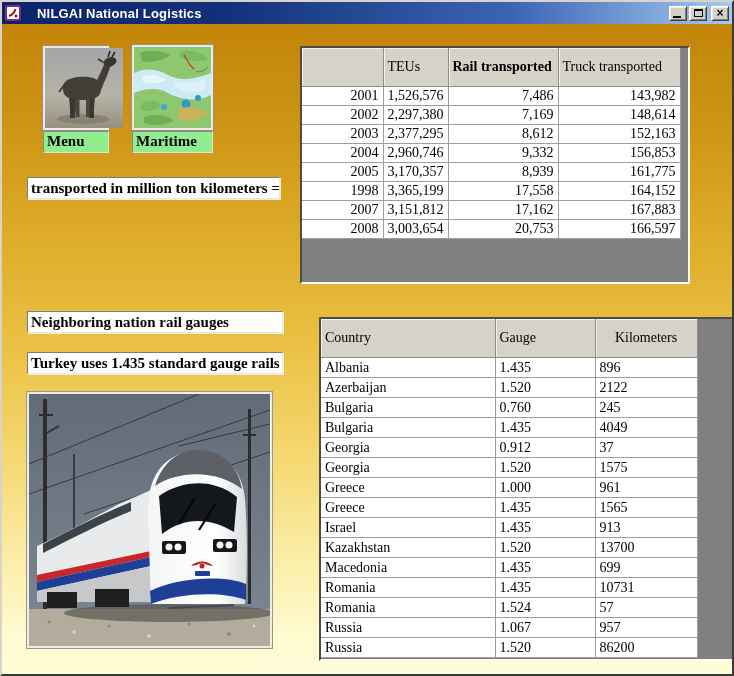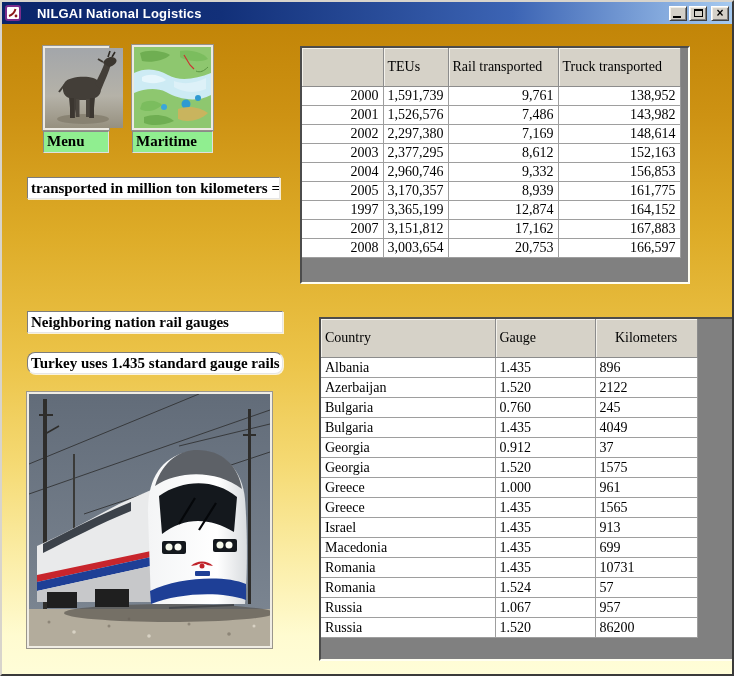--- a/index.html
+++ b/index.html
@@ -68,21 +68,21 @@
     box-shadow:inset 1px 1px 0 #f4f2ec;
     padding:11px 4px;height:19px;overflow:hidden;white-space:nowrap;
   }
   table.grid td{
     background:#fff;border-right:1px solid #9e9e9e;border-bottom:1px solid #9e9e9e;
     padding:1px 4px;height:19px;overflow:hidden;white-space:nowrap;
   }
   #transport-grid td{text-align:right;}
   #transport-grid th:nth-child(1){width:81px;}
   #transport-grid th:nth-child(2){width:65px;}
-  #transport-grid th:nth-child(3){width:110px;}
+  #transport-grid th:nth-child(3){width:110px;font-weight:bold;}
   #transport-grid th:nth-child(4){width:122px;}
   #gauge-grid th:nth-child(1){width:174px;}
   #gauge-grid th:nth-child(2){width:100px;}
   #gauge-grid th:nth-child(3){width:102px;text-align:center;}
   #gauge-grid td{text-align:left;}
   #gauge-grid td:first-child{text-align:left;}
   #gauge-grid td{height:20px;}
   
   .vscroll{
     position:absolute;top:2px;right:2px;bottom:2px;width:19px;
@@ -196,26 +196,20 @@
         <thead>
             <tr>
               <th></th>
               <th>TEUs</th>
               <th>Rail transported</th>
               <th>Truck transported</th>
             </tr>
           </thead>
         <tbody>
             <tr>
-              <td>2000</td>
-              <td>1,591,739</td>
-              <td>9,761</td>
-              <td>138,952</td>
-            </tr>
-            <tr>
               <td>2001</td>
               <td>1,526,576</td>
               <td>7,486</td>
               <td>143,982</td>
             </tr>
             <tr>
               <td>2002</td>
               <td>2,297,380</td>
               <td>7,169</td>
               <td>148,614</td>
@@ -232,44 +226,44 @@
               <td>9,332</td>
               <td>156,853</td>
             </tr>
             <tr>
               <td>2005</td>
               <td>3,170,357</td>
               <td>8,939</td>
               <td>161,775</td>
             </tr>
             <tr>
-              <td>1997</td>
+              <td>1998</td>
               <td>3,365,199</td>
-              <td>12,874</td>
+              <td>17,558</td>
               <td>164,152</td>
             </tr>
             <tr>
               <td>2007</td>
               <td>3,151,812</td>
               <td>17,162</td>
               <td>167,883</td>
             </tr>
             <tr>
               <td>2008</td>
               <td>3,003,654</td>
               <td>20,753</td>
               <td>166,597</td>
             </tr>
           </tbody>
       </table>
     </div>
 
     <div class="field-label" style="left:25px;top:287px;width:256px;">Neighboring nation rail gauges</div>
 
-    <div class="field-label" style="left:25px;top:328px;width:256px;border-radius:8px;">Turkey uses 1.435 standard gauge rails</div>
+    <div class="field-label" style="left:25px;top:328px;width:256px;">Turkey uses 1.435 standard gauge rails</div>
 
     <div class="photo-frame" style="left:25px;top:368px;width:245px;height:256px;">
       <svg width="241" height="252" viewBox="0 0 241 252" preserveAspectRatio="none">
         <defs>
           <linearGradient id="sky" x1="0" y1="0" x2="0" y2="1">
             <stop offset="0" stop-color="#626c79"></stop>
               <stop offset="1" stop-color="#7e8894"></stop>
           </linearGradient>
           <linearGradient id="nose" x1="0" y1="0" x2="1" y2="0">
             <stop offset="0" stop-color="#f4f5f6"></stop>
@@ -371,20 +365,25 @@
               <td>Greece</td>
               <td>1.435</td>
               <td>1565</td>
             </tr>
             <tr>
               <td>Israel</td>
               <td>1.435</td>
               <td>913</td>
             </tr>
             <tr>
+              <td>Kazakhstan</td>
+              <td>1.520</td>
+              <td>13700</td>
+            </tr>
+            <tr>
               <td>Macedonia</td>
               <td>1.435</td>
               <td>699</td>
             </tr>
             <tr>
               <td>Romania</td>
               <td>1.435</td>
               <td>10731</td>
             </tr>
             <tr>

